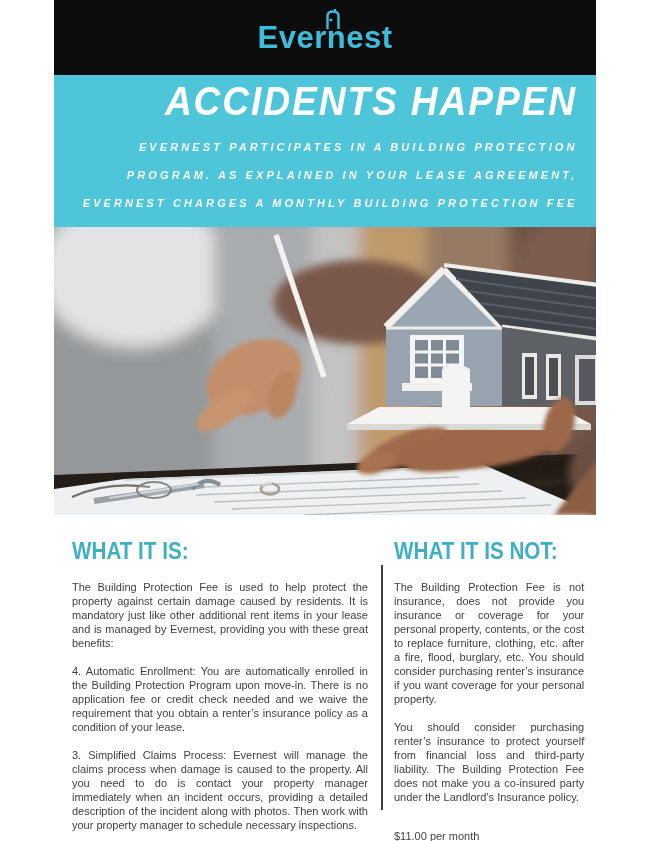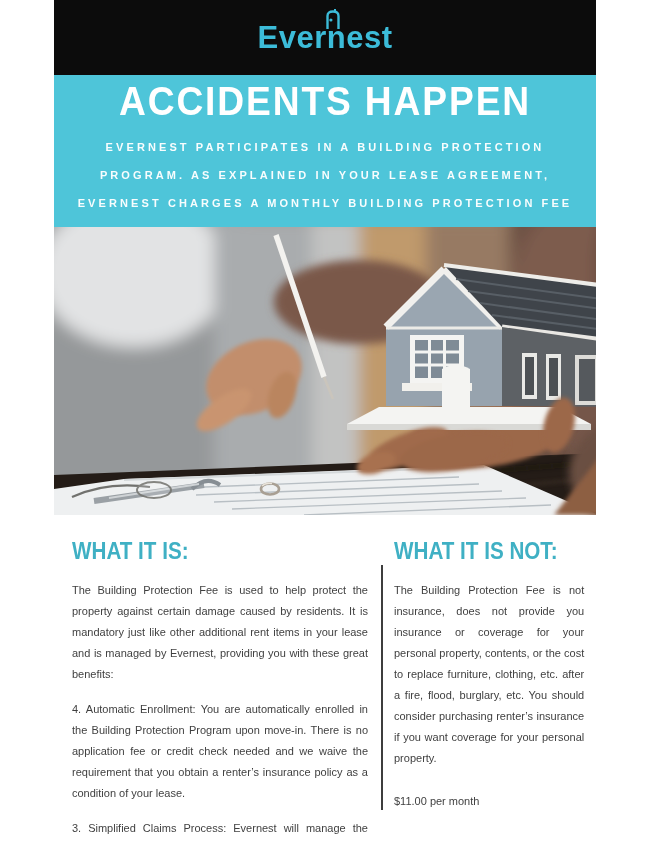--- a/index.html
+++ b/index.html
@@ -11,21 +11,21 @@
   
   .topbar {
     height:75px; background:var(--topbar-black,#0c0c0c);
     display:flex; align-items:center; justify-content:center;
   }
   .logo { position:relative; color:var(--logo-cyan,#3cbcd9); font-size:31px; font-weight:bold; letter-spacing:.5px; }
   .logo .door { position:absolute; top:-18px; left:56%; transform:translateX(-50%); }
   
   .hero {
     height:152px; background:var(--accent,#4ec5d9);
-    text-align:center; color:#fff; overflow:hidden;
+    text-align:right; color:#fff; overflow:hidden;font-style:italic;
   }
   .hero-title {
     margin-top:4px; font-size:40px; font-weight:bold; letter-spacing:2px;
     transform:scaleX(.93); white-space:nowrap;
   }
   .hero-sub {
     width:505px; margin:9px auto 0; font-size:11px; font-weight:bold;
     letter-spacing:3.1px; line-height:28px; color:rgba(255,255,255,.96);
   }
   
@@ -35,21 +35,21 @@
   .content { display:flex; padding:22px 18px 0 18px; }
   .col-left  { width:296px; flex:0 0 296px; }
   .col-right { flex:1; }
   .divider { width:2px; background:#3e3e3e; height:245px; margin:28px 11px 0 13px; flex:0 0 2px; }
   .section-heading {
     color:var(--heading-teal,#3fb0c4); font-size:24px; font-weight:bold;
     transform:scaleX(.86); transform-origin:left; white-space:nowrap;
     margin-bottom:15px; letter-spacing:0;
   }
   .body-p {
-    font-size:11px; line-height:21px; color:var(--body-text,#3f3f3f);
+    font-size:11px; line-height:14px; color:var(--body-text,#3f3f3f);
     text-align:justify; margin-bottom:14px;
   }
   .price-line { font-size:11px; color:var(--body-text,#3f3f3f); margin-top:26px; }
 </style>
 </head>
 <body>
 
 <div class="page">
 
   <header class="topbar">
@@ -204,17 +204,18 @@
       <p class="body-p">The Building Protection Fee is used to help protect the property against certain damage caused by residents. It is mandatory just like other additional rent items in your lease and is managed by Evernest, providing you with these great benefits:</p>
       <p class="body-p">4. Automatic Enrollment: You are automatically enrolled in the Building Protection Program upon move-in. There is no application fee or credit check needed and we waive the requirement that you obtain a renter’s insurance policy as a condition of your lease.</p>
       <p class="body-p">3. Simplified Claims Process: Evernest will manage the claims process when damage is caused to the property. All you need to do is contact your property manager immediately when an incident occurs, providing a detailed description of the incident along with photos. Then work with your property manager to schedule necessary inspections.</p>
     </section>
 
     <div class="divider"></div>
 
     <section class="col-right">
       <h2 class="section-heading">WHAT IT IS NOT:</h2>
       <p class="body-p">The Building Protection Fee is not insurance, does not provide you insurance or coverage for your personal property, contents, or the cost to replace furniture, clothing, etc. after a fire, flood, burglary, etc. You should consider purchasing renter’s insurance if you want coverage for your personal property.</p>
+      <p class="body-p">You should consider purchasing renter’s insurance to protect yourself from financial loss and third-party liability. The Building Protection Fee does not make you a co-insured party under the Landlord’s Insurance policy.</p>
       <p class="price-line">$11.00 per month</p>
     </section>
 
   </main>
 </div>
 
 </body></html>

